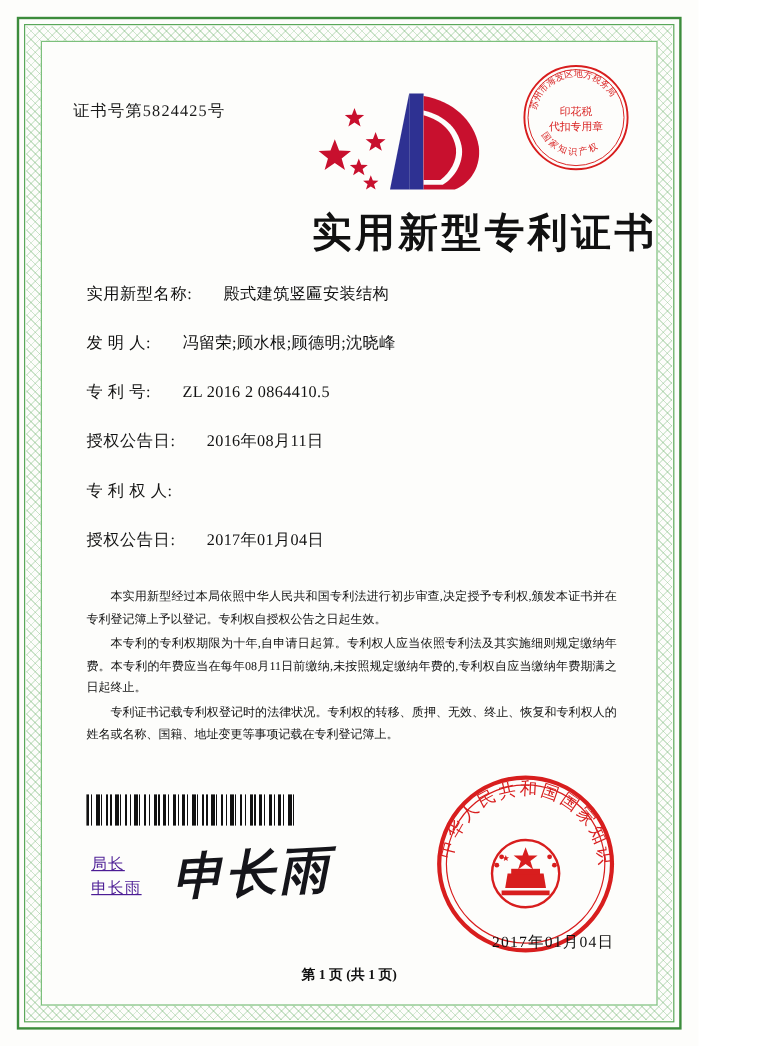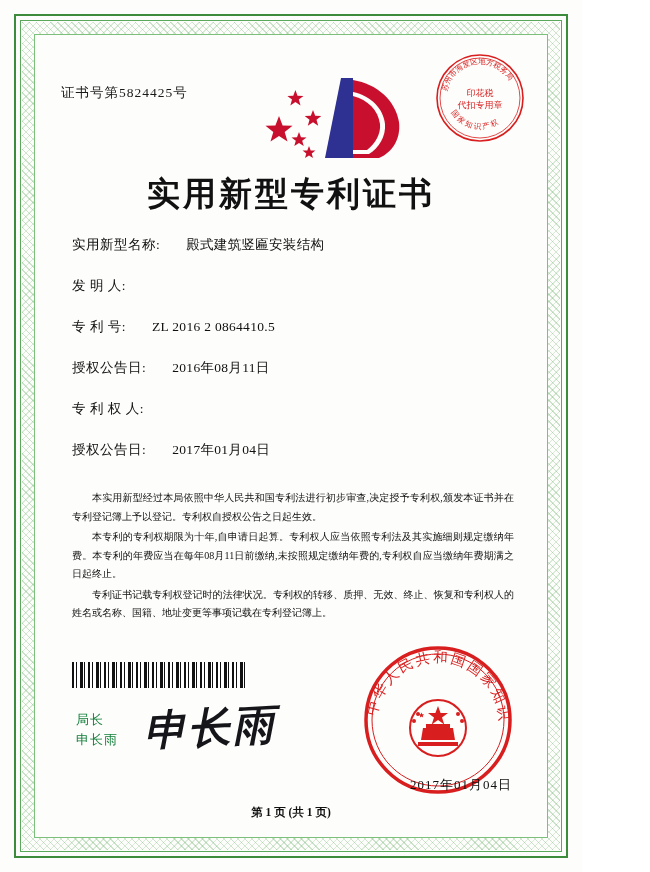--- a/index.html
+++ b/index.html
@@ -90,21 +90,21 @@
     right: 22px;
     top: 18px;
     width: 92px;
     height: 92px;
   }
   .main-title {
     position: absolute;
     left: 0;
     right: 0;
     top: 138px;
-    text-align: center;
+    text-align: right;
     font-size: 33px;
     font-weight: bold;
     letter-spacing: 3px;
     color: #111;
   }
 
   
   .fields {
     position: absolute;
     left: 38px;
@@ -159,22 +159,23 @@
         #111 12px, #111 13px, #fff 13px, #fff 16px);
   }
 
   
   .director-block {
     position: absolute;
     left: 42px;
     top: 676px;
     font-size: 13px;
     line-height: 1.55;
-    color: #15803d;
+    color: #4c1d95;
     letter-spacing: 1px;
+    text-decoration: underline;
   }
   .signature {
     position: absolute;
     left: 110px;
     top: 666px;
     font-family: "Liberation Serif", "DejaVu Serif", serif;
     font-size: 42px;
     font-style: italic;
     font-weight: bold;
     color: #15151a;
@@ -262,20 +263,21 @@
 
     <div class="main-title">实用新型专利证书</div>
 
     <div class="fields">
       <div class="field-row">
         <span class="field-label">实用新型名称:</span>
         <span class="field-value">殿式建筑竖匾安装结构</span>
       </div>
       <div class="field-row">
         <span class="field-label">发 明 人:</span>
+        <span class="field-value">冯留荣;顾水根;顾德明;沈晓峰</span>
       </div>
       <div class="field-row">
         <span class="field-label">专 利 号:</span>
         <span class="field-value">ZL 2016 2 0864410.5</span>
       </div>
       <div class="field-row">
         <span class="field-label">授权公告日:</span>
         <span class="field-value">2016年08月11日</span>
       </div>
       <div class="field-row">

